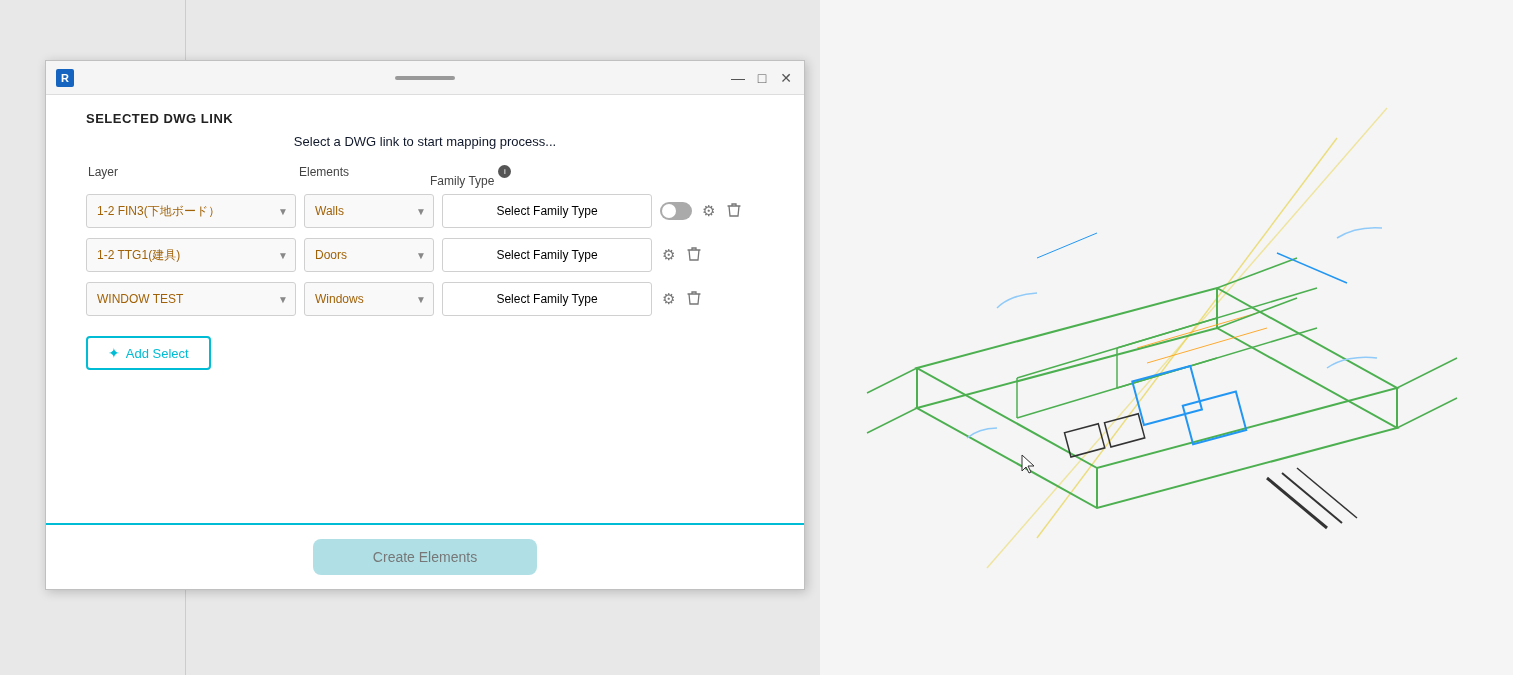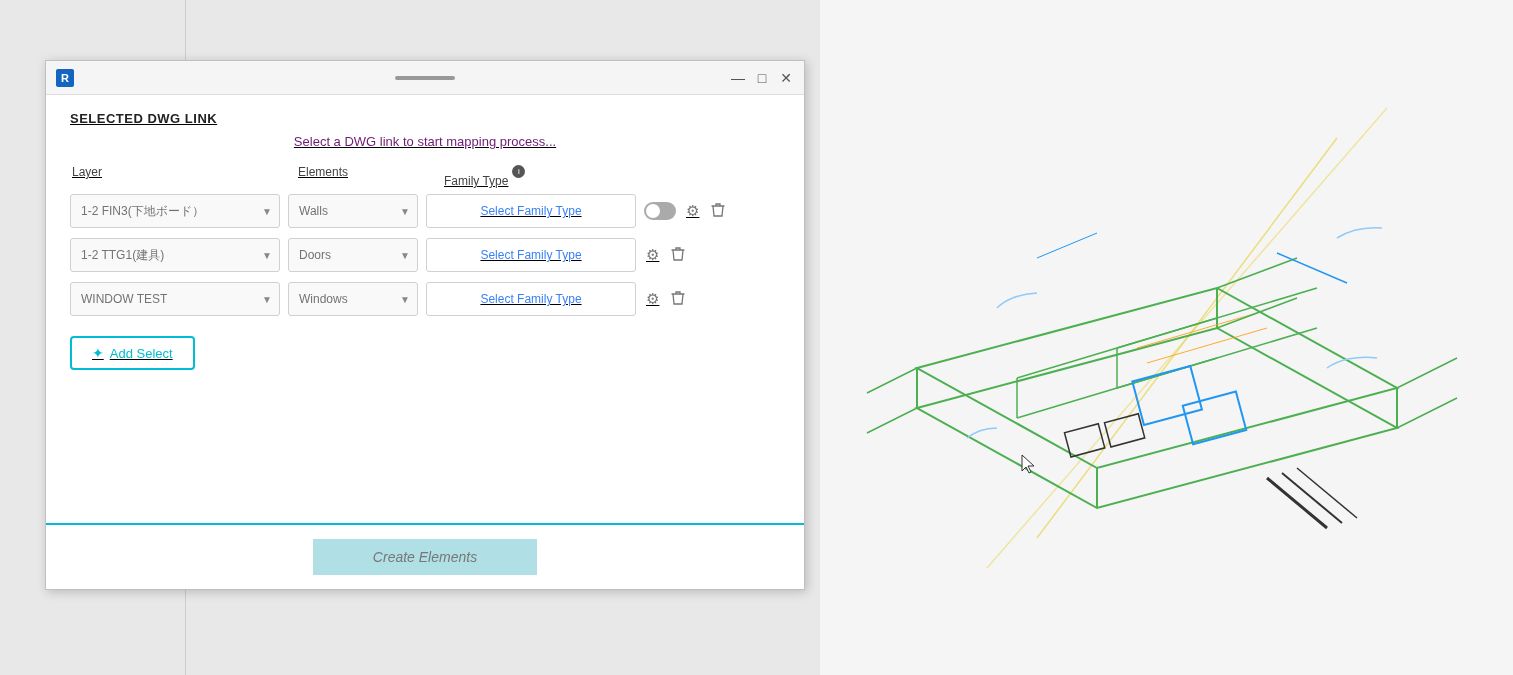--- a/index.html
+++ b/index.html
@@ -94,35 +94,34 @@
       display: flex;
       align-items: center;
       justify-content: center;
       font-size: 14px;
       color: #555;
     }
 
     
     .dialog-content {
       flex: 1;
-      padding: 16px 24px;
+      padding: 16px 40px;
       overflow-y: auto;
-      text-decoration: underline;
     }
 
     .section-title {
       font-size: 13px;
       font-weight: 700;
       color: #222;
       letter-spacing: 0.5px;
       margin-bottom: 4px;
     }
 
     .dwg-subtitle {
-      color: #701a75;
+      color: #0f172a;
       font-size: 13px;
       text-align: center;
       margin: 8px 0 16px 0;
     }
 
     .map-board-header {
       display: flex;
       align-items: center;
       justify-content: space-between;
       margin-bottom: 10px;
@@ -140,21 +139,21 @@
       cursor: pointer;
       color: #555;
       font-size: 16px;
       padding: 2px 4px;
     }
 
     
     .table-headers {
       display: grid;
       grid-template-columns: 210px 130px 210px 100px;
-      gap: 16px;
+      gap: 1px;
       margin-bottom: 6px;
       padding: 0 2px;
     }
 
     .col-header {
       font-size: 12px;
       color: #444;
       font-weight: 400;
     }
 
@@ -177,21 +176,21 @@
     }
 
     .row-select {
       width: 100%;
       height: 34px;
       border: 1px solid #d0d0d0;
       border-radius: 3px;
       background: #f9f9f9;
       padding: 0 24px 0 10px;
       font-size: 12px;
-      color: #737373;
+      color: #a16207;
       appearance: none;
       cursor: pointer;
     }
 
     .select-arrow {
       position: absolute;
       right: 8px;
       top: 50%;
       transform: translateY(-50%);
       pointer-events: none;
@@ -199,21 +198,21 @@
       font-size: 10px;
     }
 
     .family-type-btn {
       width: 100%;
       height: 34px;
       border: 1px solid #d0d0d0;
       border-radius: 3px;
       background: white;
       font-size: 12px;
-      color: #3b82f6;
+      color: #000000;
       cursor: pointer;
       text-align: center;
     }
 
     .row-actions {
       display: flex;
       align-items: center;
       gap: 8px;
     }
 
@@ -269,25 +268,24 @@
       padding: 14px 24px;
       display: flex;
       justify-content: center;
       background: white;
     }
 
     .create-btn {
       background: #b0e0e6;
       color: #777;
       border: none;
-      border-radius: 0;
+      border-radius: 8px;
       padding: 10px 60px;
       font-size: 14px;
       cursor: not-allowed;
-      font-style: italic;
     }
 
     
     .cad-area {
       position: absolute;
       top: 0;
       left: 820px;
       width: 693px;
       height: 675px;
       background: #f5f5f5;

